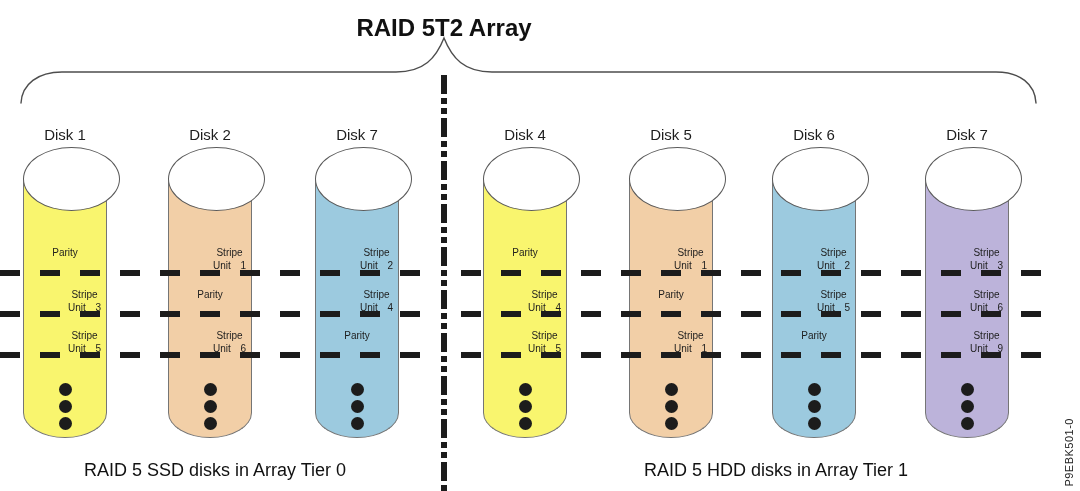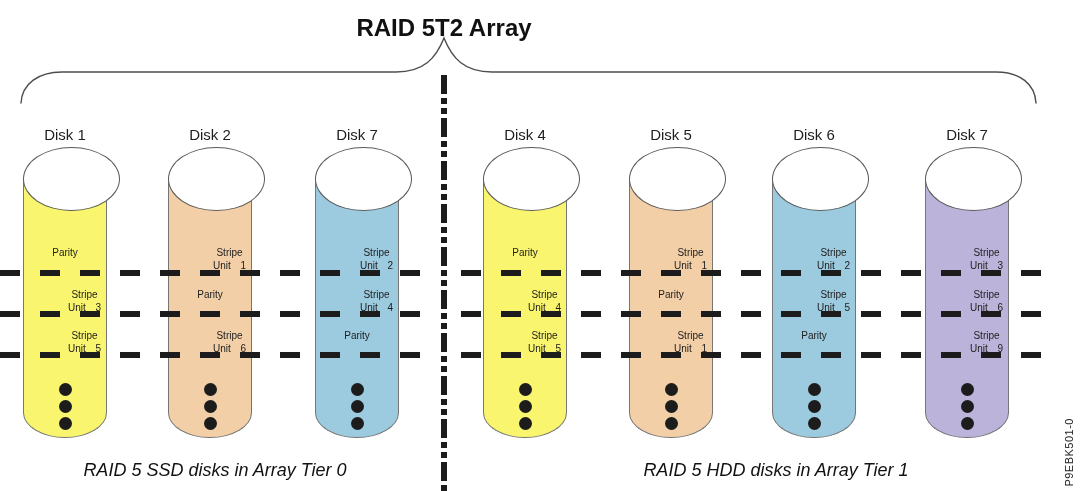--- a/index.html
+++ b/index.html
@@ -56,21 +56,21 @@
   .divider {
     position: absolute; left: 441px; top: 75px; width: 6px; height: 416px; z-index: 6;
     background: repeating-linear-gradient(180deg,
       #1c1c1c 0 19px, transparent 19px 23px,
       #1c1c1c 23px 29px, transparent 29px 33px,
       #1c1c1c 33px 39px, transparent 39px 43px);
   }
 
   .tier-label {
     position: absolute; top: 460px; text-align: center;
-    font-size: 18px; color: #111; font-style: italic;
+    font-size: 18px; color: #111;
   }
   .tier-label.ssd { left: 0; width: 430px; }
   .tier-label.hdd { left: 461px; width: 630px; }
 
   .figure-id {
     position: absolute; right: 5px; bottom: 4px;
     writing-mode: vertical-rl; transform: rotate(180deg);
     font-size: 11px; color: #222; letter-spacing: 0.5px;
   }
 </style>

